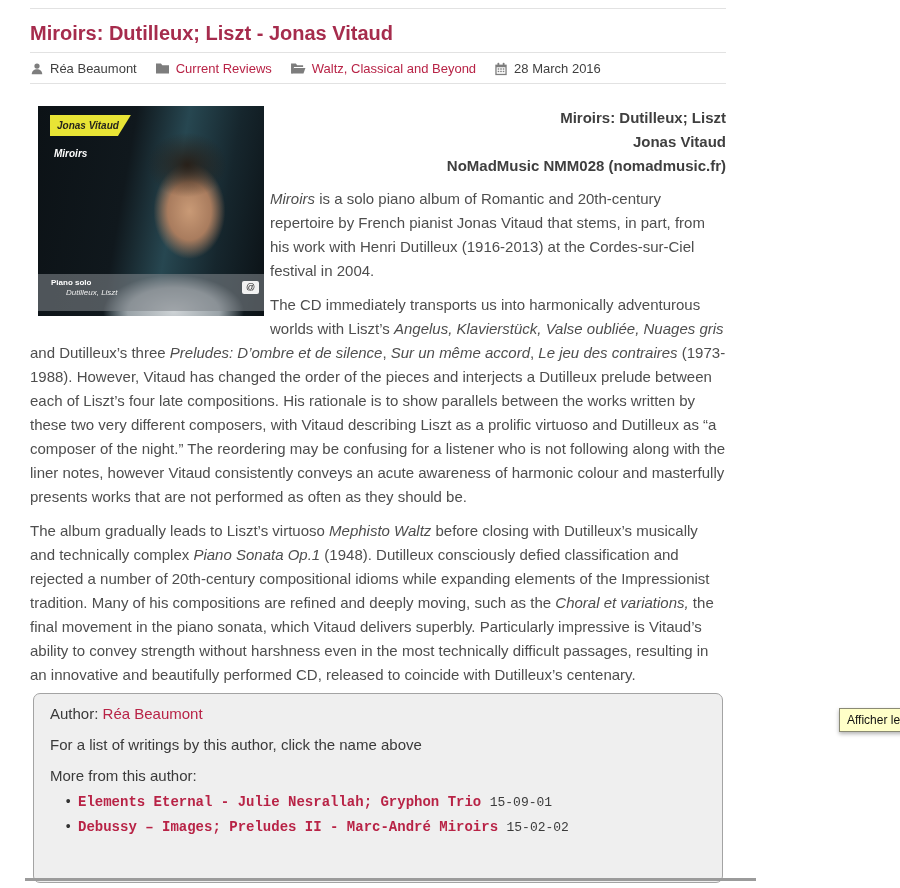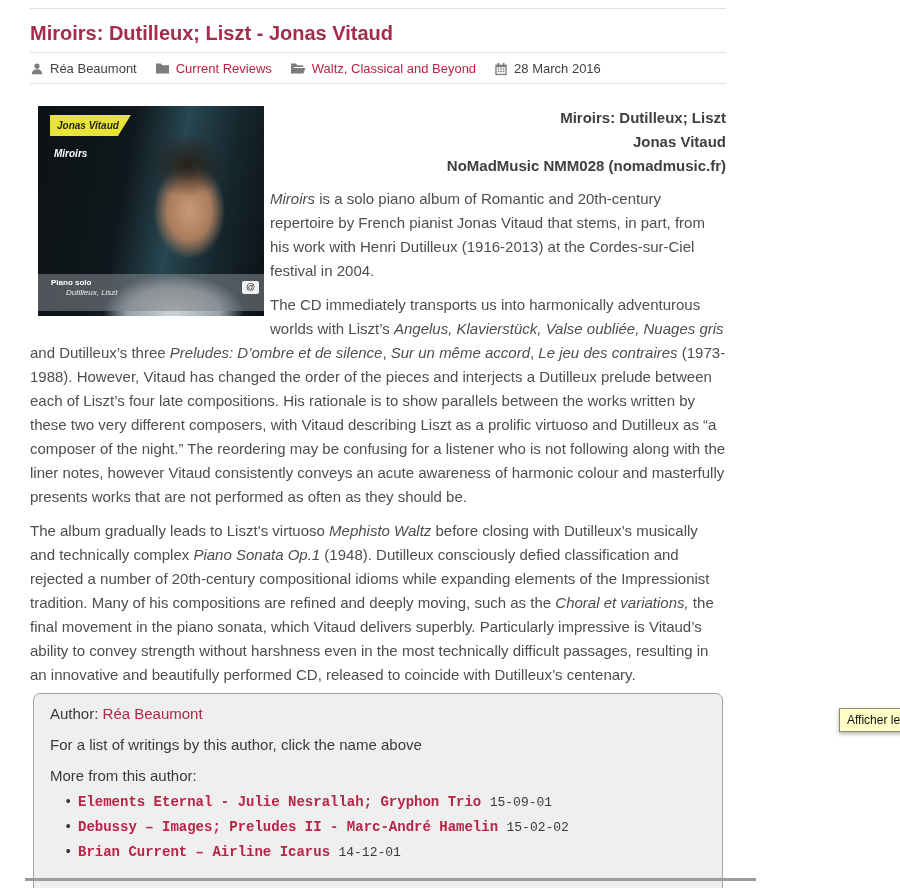--- a/index.html
+++ b/index.html
@@ -159,26 +159,22 @@
     </div>
     <div class="note">For a list of writings by this author, click the name above</div>
     <div class="more">More from this author:</div>
     <ul class="works">
 
     <li>
         <a>Elements Eternal - Julie Nesrallah; Gryphon Trio</a>
         <span class="date">15-09-01</span>
       </li>
         <li>
-        <a>Debussy – Images; Preludes II - Marc-André Hamelin</a>
+        <a>Debussy – Images; Preludes II - Marc-André Miroirs</a>
         <span class="date">15-02-02</span>
-      </li>
-        <li>
-        <a>Brian Current – Airline Icarus</a>
-        <span class="date">14-12-01</span>
       </li>
       </ul>
   </div>
 
 </div>
 
 <div class="bottom-bar"></div>
 
 <div class="tooltip">Afficher les</div>
 

